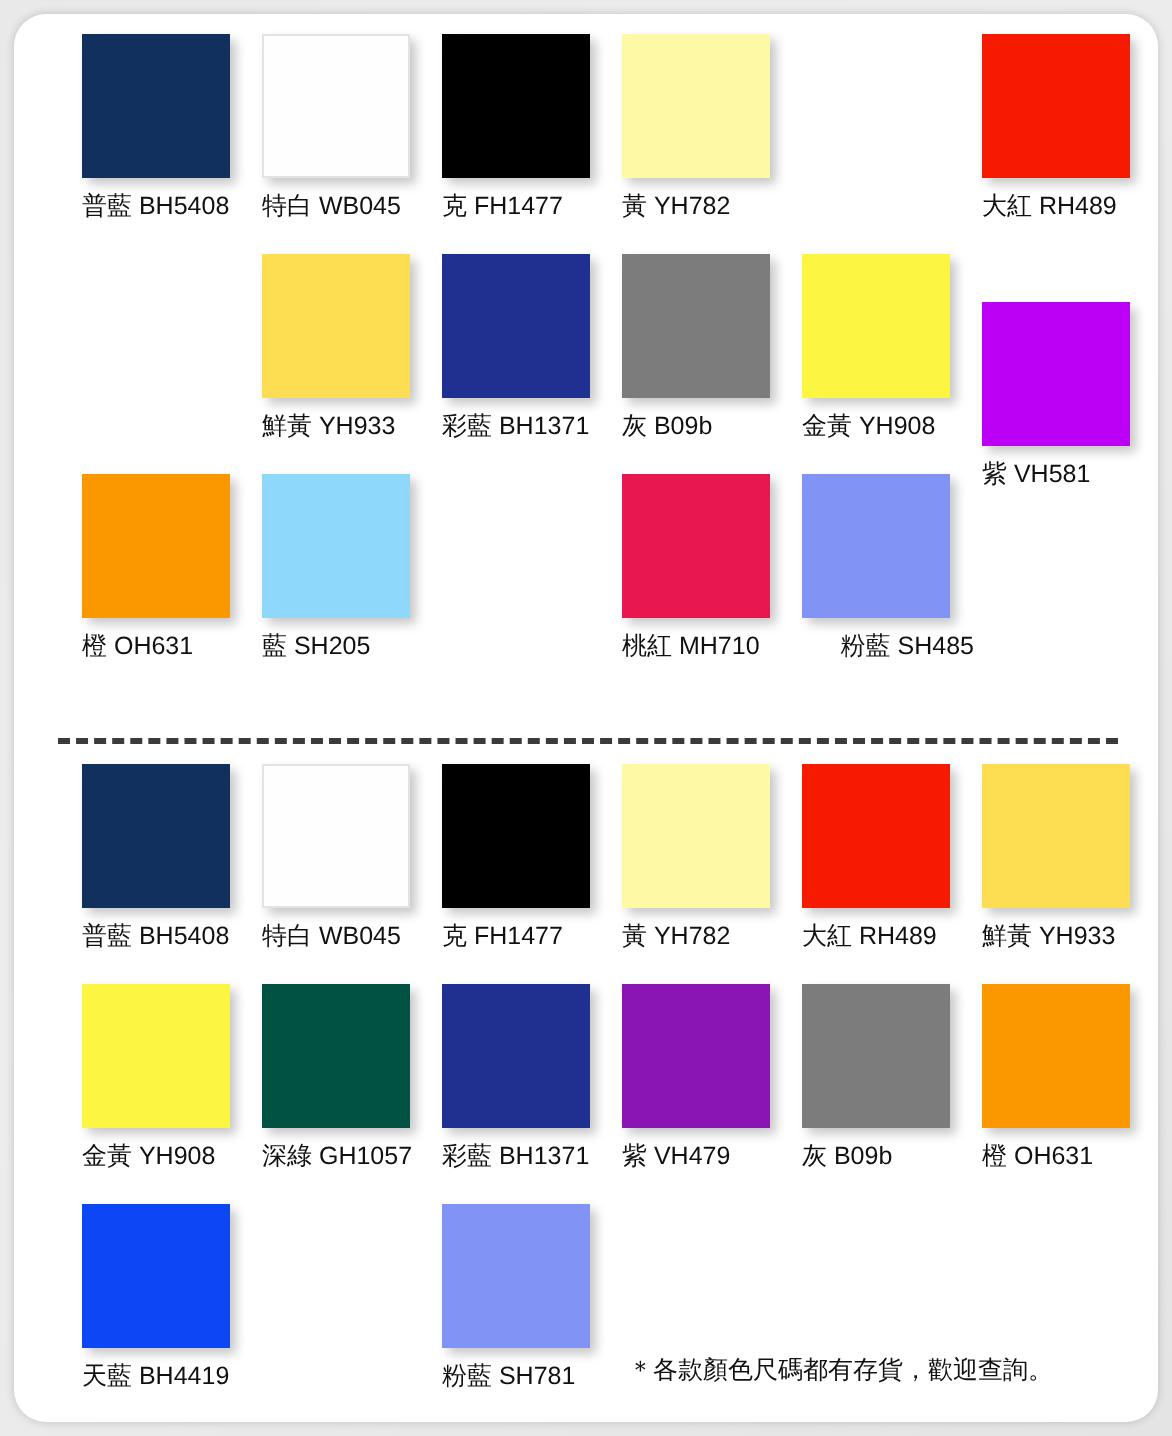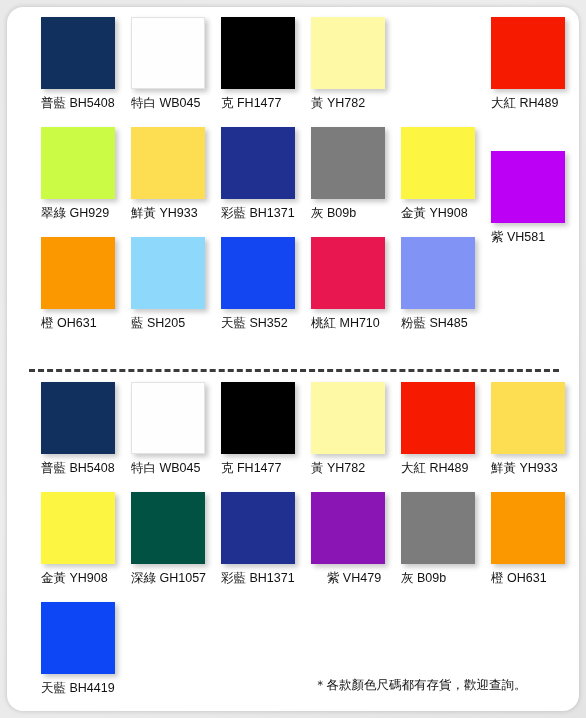--- a/index.html
+++ b/index.html
@@ -142,24 +142,20 @@
             <div class="caption">克 FH1477</div>
           </div>
           <div class="cell" style="left: 288px; top: 0px;">
             <div class="chip" style="background: rgb(253, 249, 165); width: 74px; height: 72px;"></div>
             <div class="caption">黃 YH782</div>
           </div>
           <div class="cell" style="left: 468px; top: 0px;">
             <div class="chip" style="background: rgb(245, 26, 0); width: 74px; height: 72px;"></div>
             <div class="caption">大紅 RH489</div>
           </div>
-          <div class="cell" style="left: 18px; top: 110px;">
-            <div class="chip" style="background: rgb(204, 251, 69); width: 74px; height: 72px;"></div>
-            <div class="caption">翠綠 GH929</div>
-          </div>
           <div class="cell" style="left: 108px; top: 110px;">
             <div class="chip" style="background: rgb(253, 221, 82); width: 74px; height: 72px;"></div>
             <div class="caption">鮮黃 YH933</div>
           </div>
           <div class="cell" style="left: 198px; top: 110px;">
             <div class="chip" style="background: rgb(31, 48, 144); width: 74px; height: 72px;"></div>
             <div class="caption">彩藍 BH1371</div>
           </div>
           <div class="cell" style="left: 288px; top: 110px;">
             <div class="chip" style="background: rgb(124, 124, 124); width: 74px; height: 72px;"></div>
@@ -174,29 +170,25 @@
             <div class="caption">紫 VH581</div>
           </div>
           <div class="cell" style="left: 18px; top: 220px;">
             <div class="chip" style="background: rgb(251, 152, 0); width: 74px; height: 72px;"></div>
             <div class="caption">橙 OH631</div>
           </div>
           <div class="cell" style="left: 108px; top: 220px;">
             <div class="chip" style="background: rgb(142, 216, 251); width: 74px; height: 72px;"></div>
             <div class="caption">藍 SH205</div>
           </div>
-          <div class="cell" style="left: 198px; top: 220px;">
-            <div class="chip" style="background: rgb(19, 69, 240); width: 74px; height: 72px;"></div>
-            <div class="caption">天藍 SH352</div>
-          </div>
           <div class="cell" style="left: 288px; top: 220px;">
             <div class="chip" style="background: rgb(232, 23, 79); width: 74px; height: 72px;"></div>
             <div class="caption">桃紅 MH710</div>
           </div>
-          <div class="cell" style="left: 378px; top: 220px;">
+          <div class="cell" style="left: 378px; top: 220px; text-align: right;">
             <div class="chip" style="background: rgb(129, 147, 245); width: 74px; height: 72px;"></div>
             <div class="caption">粉藍 SH485</div>
           </div>
         </div>
     </div>
 
     <div id="divider"></div>
 
     <div class="section" id="section-polo">
       <div class="swatch-grid" id="grid-polo" style="height: 316px;">
@@ -229,36 +221,40 @@
             <div class="caption">金黃 YH908</div>
           </div>
           <div class="cell" style="left: 108px; top: 110px;">
             <div class="chip" style="background: rgb(2, 82, 67); width: 74px; height: 72px;"></div>
             <div class="caption">深綠 GH1057</div>
           </div>
           <div class="cell" style="left: 198px; top: 110px;">
             <div class="chip" style="background: rgb(31, 48, 144); width: 74px; height: 72px;"></div>
             <div class="caption">彩藍 BH1371</div>
           </div>
-          <div class="cell" style="left: 288px; top: 110px; text-align: center;">
+          <div class="cell" style="left: 288px; top: 110px;">
             <div class="chip" style="background: rgb(138, 20, 180); width: 74px; height: 72px;"></div>
             <div class="caption">紫 VH479</div>
           </div>
           <div class="cell" style="left: 378px; top: 110px;">
             <div class="chip" style="background: rgb(124, 124, 124); width: 74px; height: 72px;"></div>
             <div class="caption">灰 B09b</div>
           </div>
           <div class="cell" style="left: 468px; top: 110px;">
             <div class="chip" style="background: rgb(251, 152, 0); width: 74px; height: 72px;"></div>
             <div class="caption">橙 OH631</div>
           </div>
           <div class="cell" style="left: 18px; top: 220px;">
             <div class="chip" style="background: rgb(13, 70, 245); width: 74px; height: 72px;"></div>
             <div class="caption">天藍 BH4419</div>
           </div>
+          <div class="cell" style="left: 198px; top: 220px;">
+            <div class="chip" style="background: rgb(129, 147, 245); width: 74px; height: 72px;"></div>
+            <div class="caption">粉藍 SH781</div>
+          </div>
         </div>
     </div>
 
 
 
     <div id="footer-note">＊各款顏色尺碼都有存貨，歡迎查詢。</div>
 
   </div>
 </div>
 

